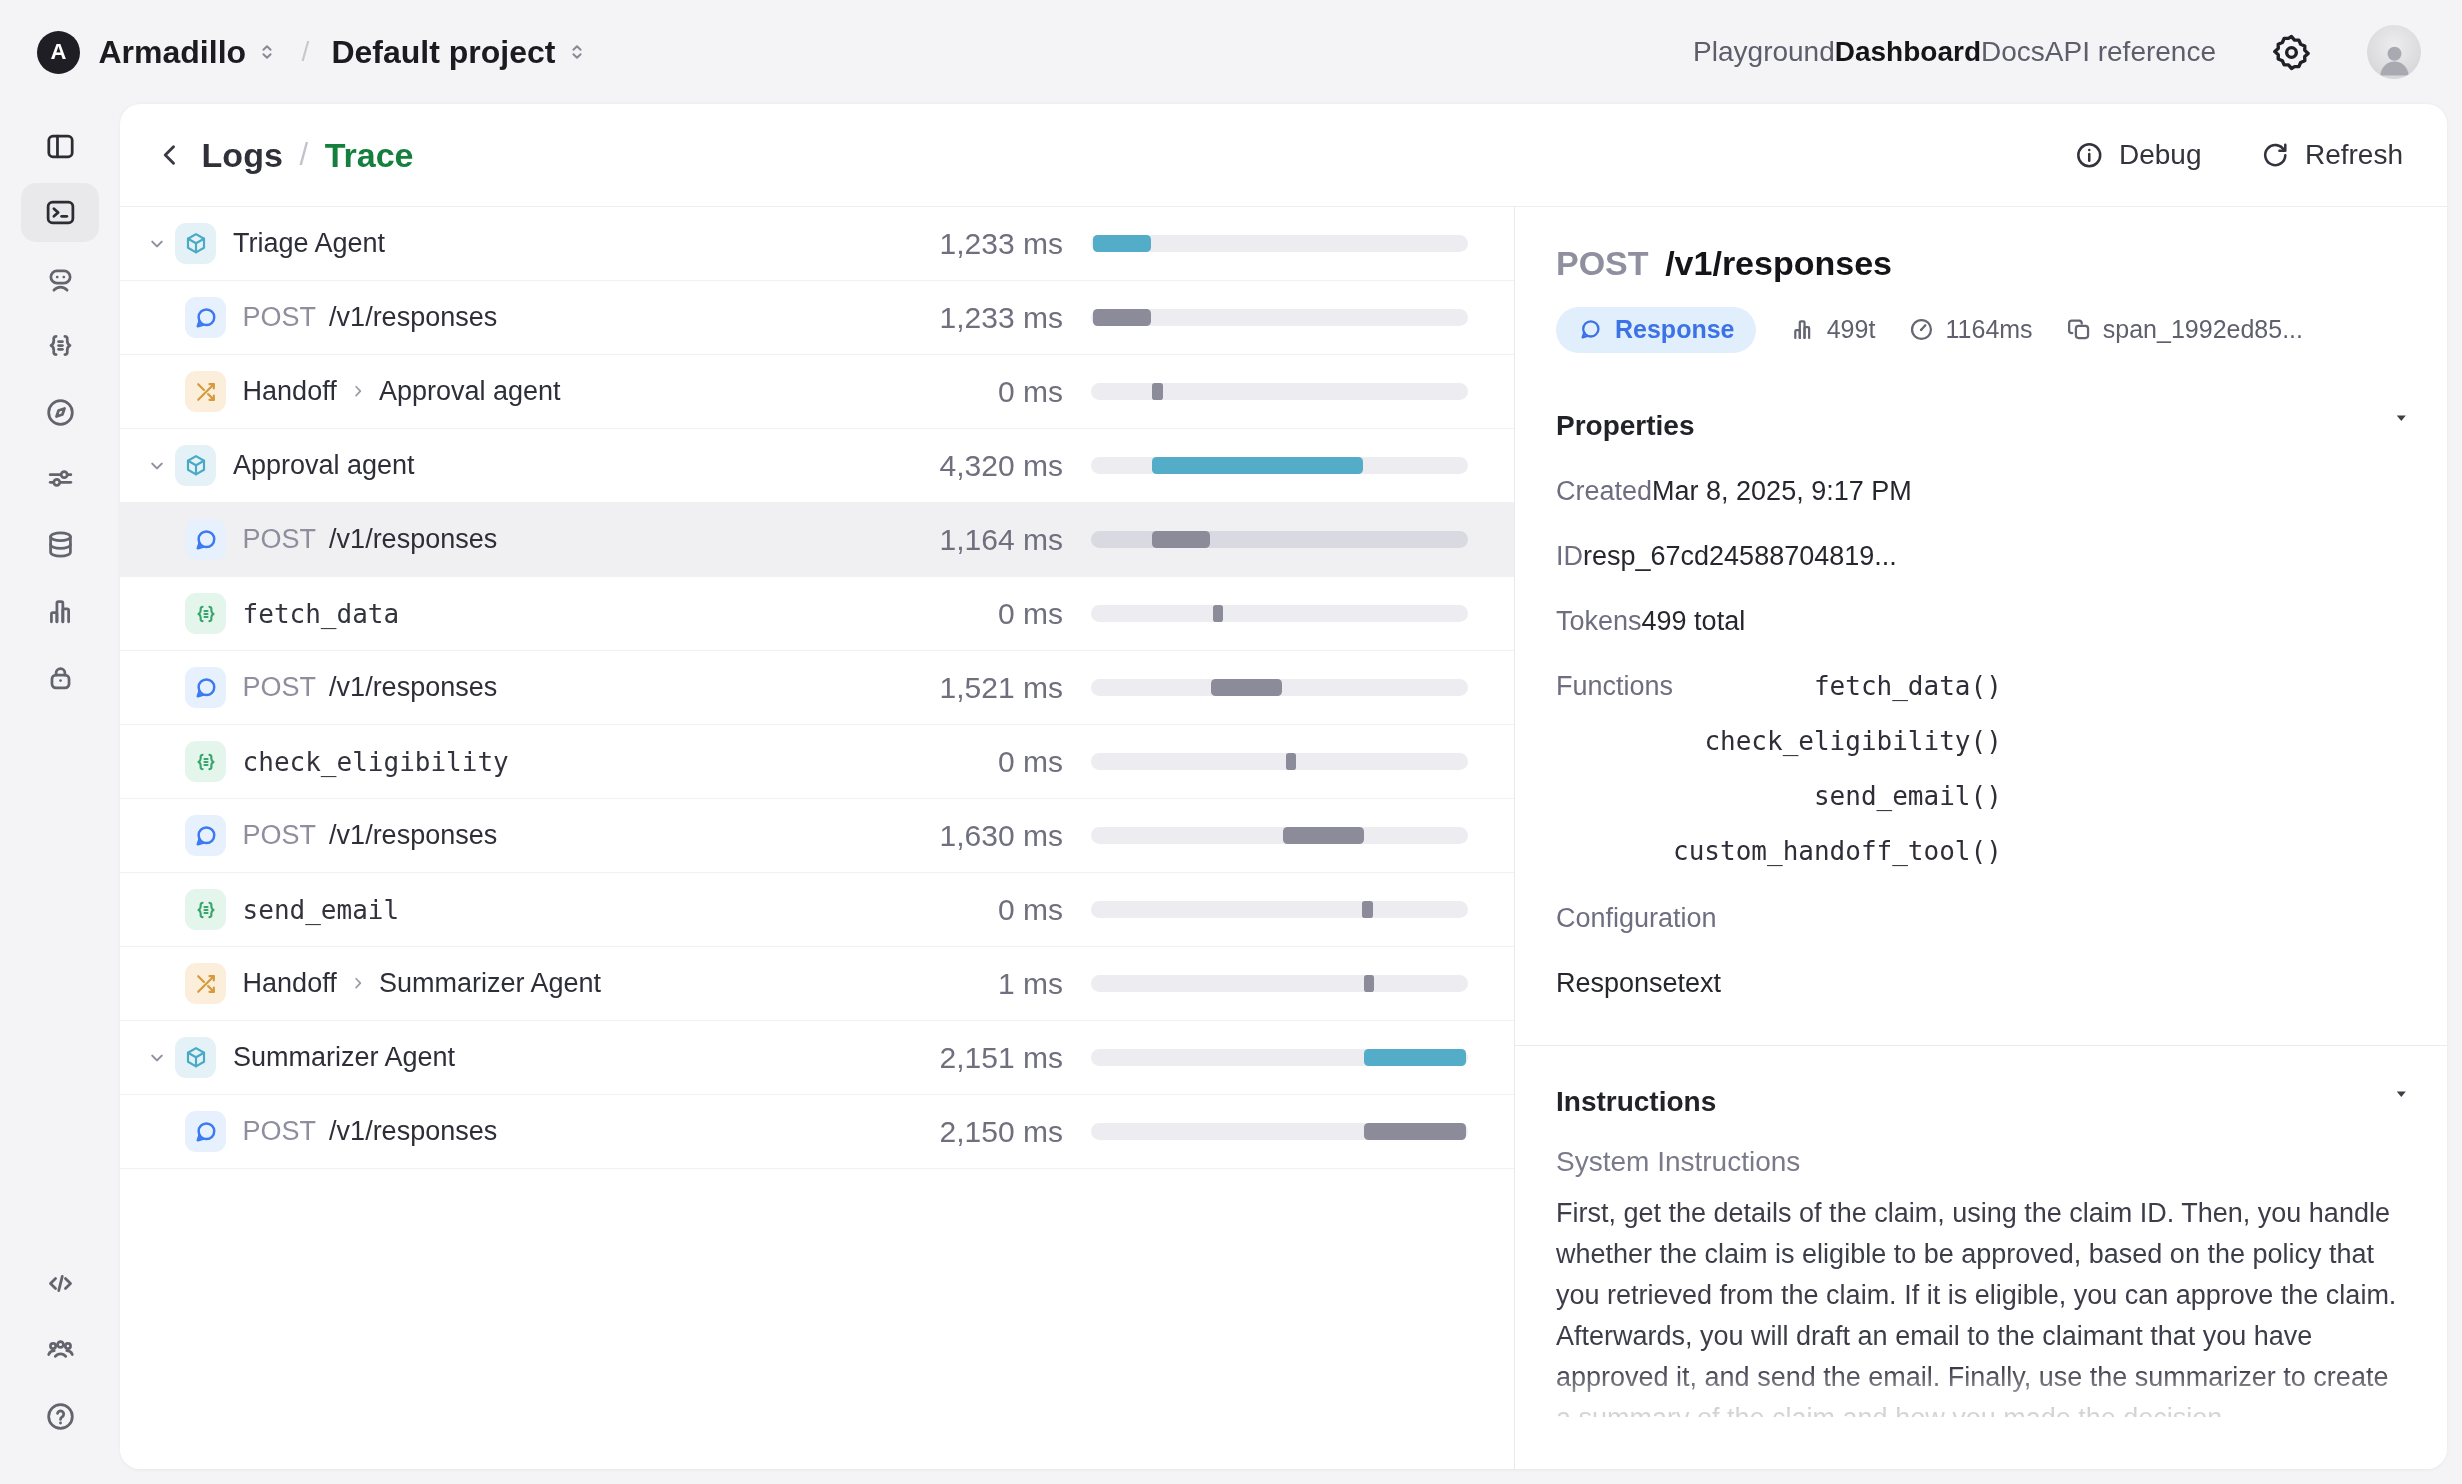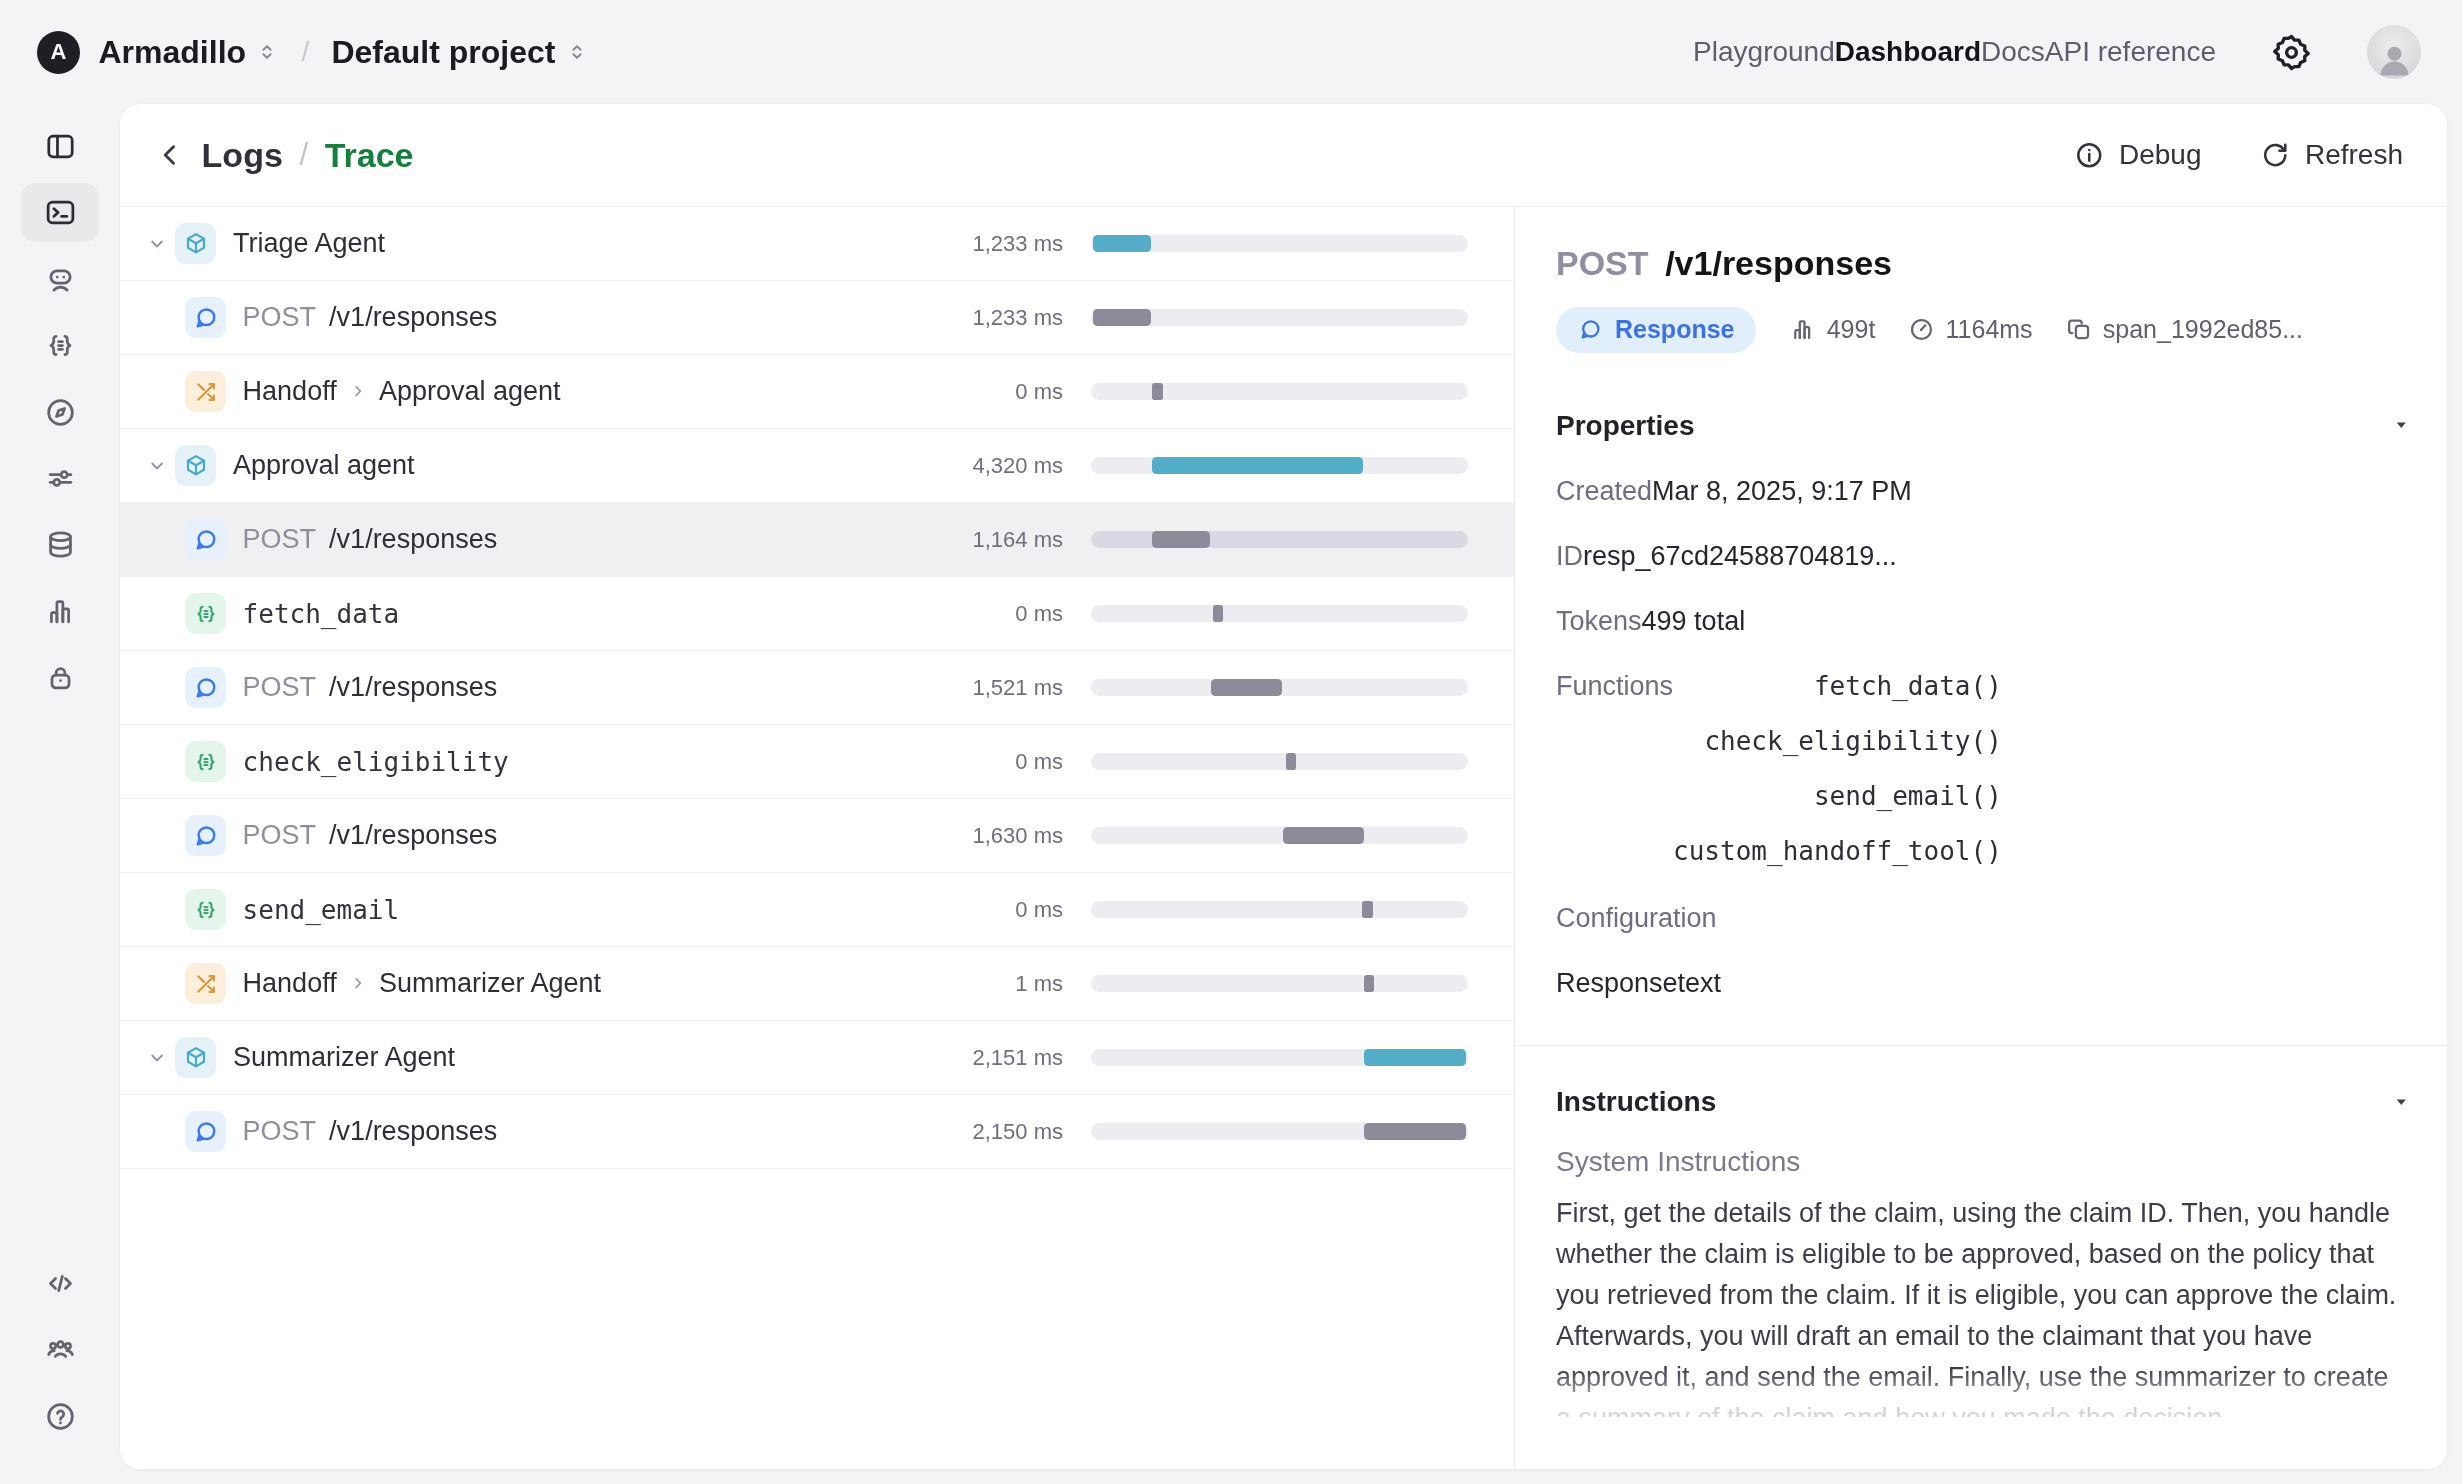--- a/index.html
+++ b/index.html
@@ -103,21 +103,21 @@
   }
   .icon-box .icon { width:26px; height:26px; }
   .ib-agent   { background:#e4f2f8; color:#4aa9c4; }
   .ib-post    { background:#e7f0fd; color:#3b7af0; }
   .ib-handoff { background:#fbeedb; color:#d49a3d; }
   .ib-fn      { background:#e4f5eb; color:#38a56d; }
   .row-label { font-size:27px; color:#2e2e38; white-space:nowrap; }
   .lbl-method { color:#8e8e9e; margin-right:13px; }
   .lbl-mono { font-family:"DejaVu Sans Mono", monospace; font-size:26px; color:#33333d; }
   .handoff-sep { width:20.3px; height:20.3px; color:#9a9aa6; margin:0 11px; flex:none; }
-  .row-duration { width:157px; text-align:right; font-size:22px; color:#6f6f7e; margin-right:28px; flex:none; white-space:nowrap; }
+  .row-duration { width:157px; text-align:right; font-size:30px; color:#6f6f7e; margin-right:28px; flex:none; white-space:nowrap; }
   .row-track { width:377px; height:16.6px; border-radius:8.3px; background:#ededf1; position:relative; flex:none; }
   .row.selected .row-track { background:#d9d9e2; }
   .seg { position:absolute; top:0; height:16.6px; border-radius:4.6px; }
   .seg-teal { background:#53adc9; }
   .seg-gray { background:#8b8b99; }
   .seg-tick { background:#8b8b99; width:10.2px !important; border-radius:2.8px; }
 
   
   .details-panel {
     width:932px; flex:none; background:#fff;
@@ -131,21 +131,21 @@
     display:flex; align-items:center; gap:12px;
     background:#e1eefc; color:#3b72e6;
     font-size:25px; font-weight:700;
     padding:8.3px 22px; border-radius:25px;
   }
   .pill .icon { width:25px; height:25px; }
   .badge { display:flex; align-items:center; gap:10.2px; font-size:25px; color:#5f5f6e; }
   .badge .icon { width:27px; height:27px; color:#666672; }
 
   .sec-head {
-    display:flex; align-items:center; justify-content:space-between;
+    display:flex; align-items:flex-start; justify-content:space-between;
     font-size:28px; font-weight:700; color:#222229; cursor:pointer;
   }
   .caret { width:16.6px; height:16.6px; color:#3f3f48; }
   .caret svg { stroke:none; }
   .sec-properties { margin-top:57px; }
   .prop-row { display:flex; align-items:flex-start; margin-top:34px; font-size:27px; }
   .prop-label { color:#6e6e80; flex:none; }
   .prop-label.dark { color:#26262f; }
   .prop-value { color:#26262f; text-align:right; }
   .mono-val { font-family:"DejaVu Sans Mono", monospace; font-size:26px; color:#2e2e38; }

